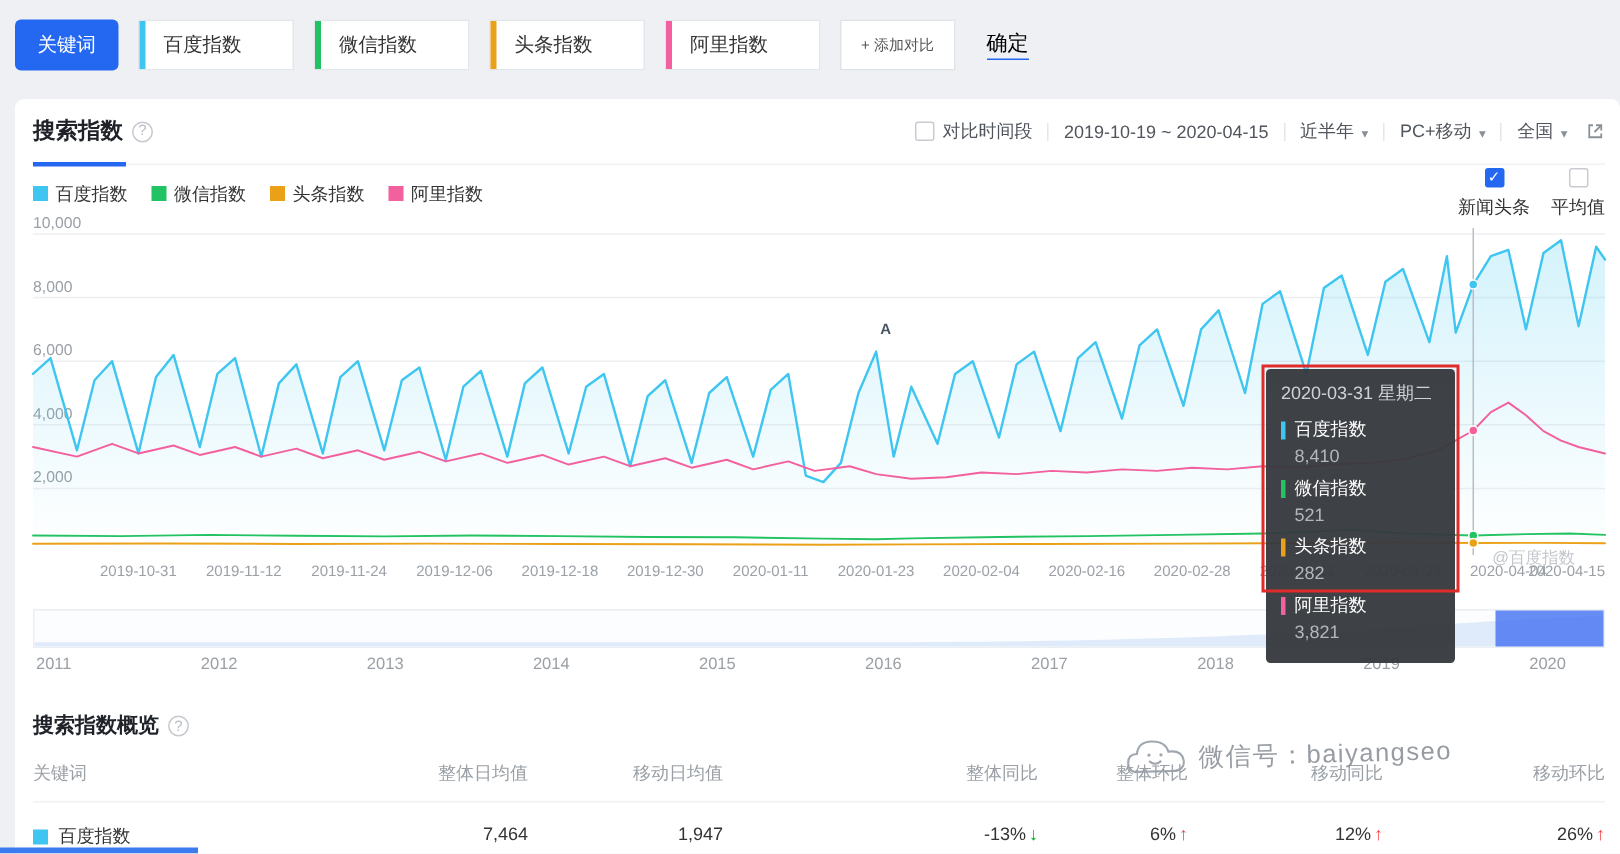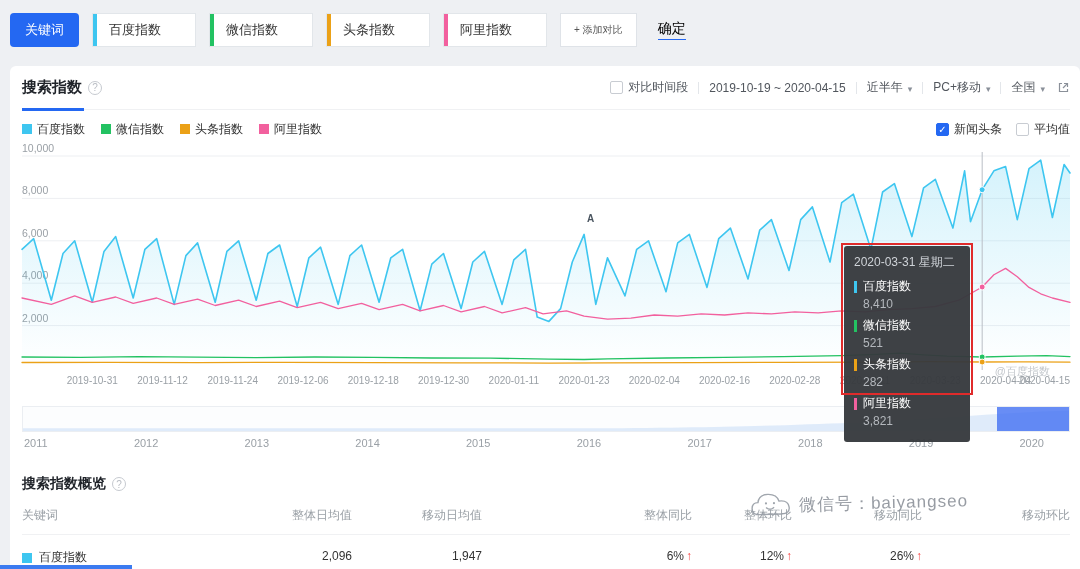--- a/index.html
+++ b/index.html
@@ -43,21 +43,21 @@
   .ctl-item { display:flex; align-items:center; gap:5px; cursor:pointer; }
   .sep { width:1px; height:12px; background:#e3e6ea; }
   .caret::before { content:"▾"; font-size:9px; color:#8a9099; }
   .ext-icon { display:inline-flex; margin-left:2px; cursor:pointer; }
   
   .legend-row { display:flex; justify-content:space-between; align-items:center; height:30px; margin-top:4px; }
   .legend { display:flex; gap:16px; font-size:12px; color:#333; }
   .lg-item { display:flex; align-items:center; gap:5px; cursor:pointer; white-space:nowrap; }
   .chip { width:10px; height:10px; flex:none; }
   .legend-right { display:flex; gap:14px; align-items:center; font-size:12px; color:#333; }
-  .tog { display:flex; align-items:center; gap:5px; cursor:pointer; white-space:nowrap; }
+  .tog { display:flex; align-items:center; gap:5px; cursor:pointer; white-space:nowrap;flex-direction:column; }
   
   .chart-wrap { position:relative; height:250px; margin-top:4px; }
   #chart-svg { overflow:visible; display:block; }
   .chart-wm { position:absolute; top:216px; right:20px; color:#c3c7cc; font-size:11px; white-space:nowrap; }
   .tt { position:absolute; left:822px; top:62px; width:126px; background:rgba(54,57,61,.96);
         border-radius:3px; padding:8px 10px; color:#fff; z-index:5;margin-top:36px; }
   .red-box { position:absolute; left:-3px; top:-3px; right:-3px; height:152px;
              border:2px solid #e02b2b; pointer-events:none; }
   .tt-date { font-size:12px; color:#cfd3d8; margin-bottom:7px; white-space:nowrap; }
   .tt-name { display:flex; align-items:center; gap:6px; font-size:12px; color:#fff; white-space:nowrap; }
@@ -294,22 +294,23 @@
       <span class="cell-r">整体环比</span>
       <span class="cell-r">移动同比</span>
       <span class="cell-r">移动环比</span>
     </div>
   <div id="tbl-rows">
       <div class="tbl-row">
         <span class="kw-cell">
           <span class="chip" style="background: rgb(62, 198, 240);"></span>
           <span>百度指数</span>
         </span>
-        <span class="cell-r">2,096</span>
+        <span class="cell-r">7,464</span>
         <span class="cell-r">1,947</span>
+        <span class="cell-r">-13%<span class="arrow-down">↓</span></span>
         <span class="cell-r">6%<span class="arrow-up">↑</span></span>
         <span class="cell-r">12%<span class="arrow-up">↑</span></span>
         <span class="cell-r">26%<span class="arrow-up">↑</span></span>
       </div>
     </div>
 </div>
 
 <div class="wechat-wm">
   <svg width="46" height="32" viewBox="0 0 46 32" fill="none" stroke="#9aa0a8" stroke-width="1.4">
     <path d="M10 25 q-6 0 -6 -6 q0 -6 6 -6 q1 -8 10 -8 q9 0 11 7 q9 -1 10 6 q1 7 -8 7 z"></path>

